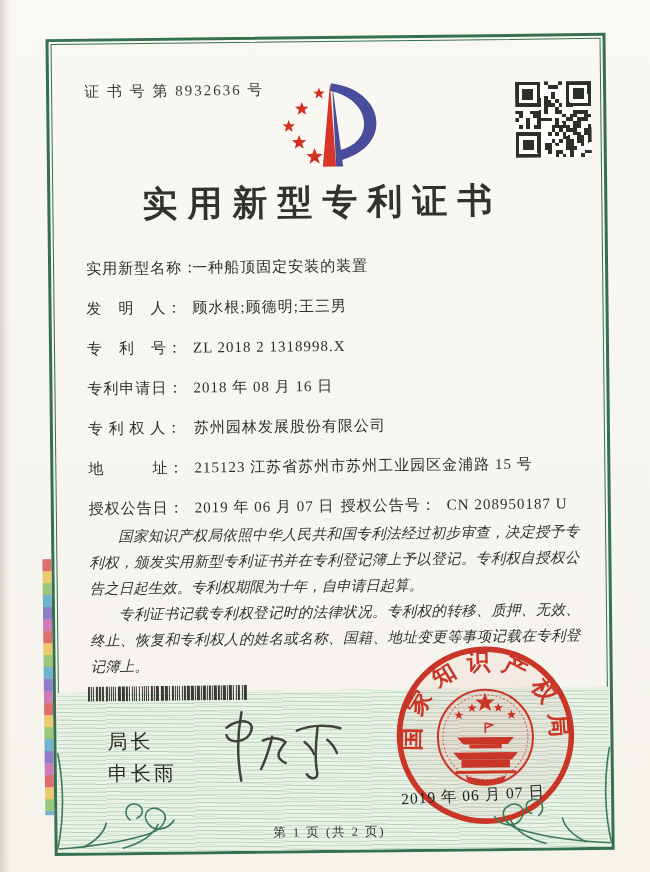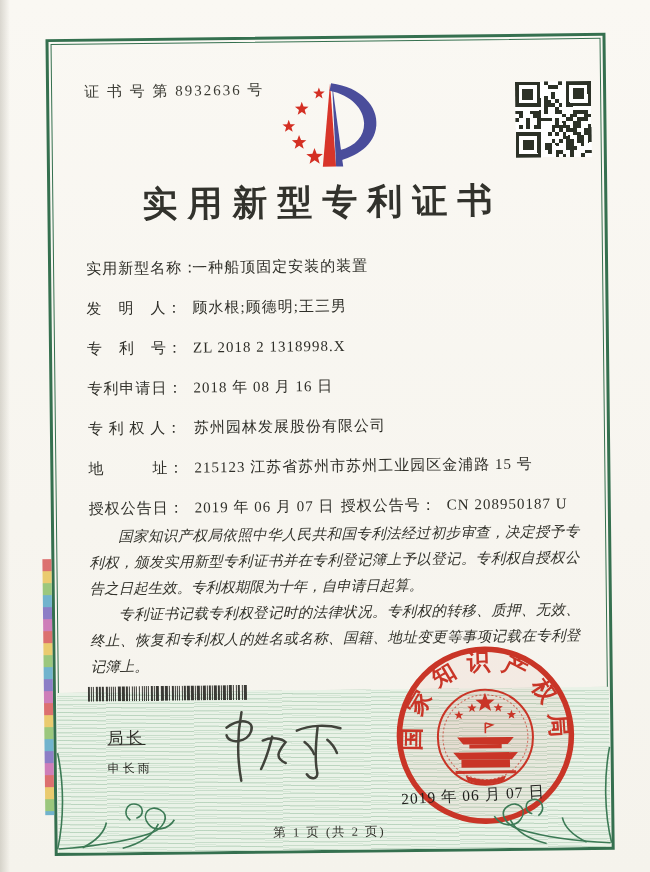--- a/index.html
+++ b/index.html
@@ -21,22 +21,22 @@
     letter-spacing:10px;font-weight:600;color:#32322c;}
   .fields{position:absolute;left:88px;top:254px;display:flex;flex-direction:column;gap:16px;}
   .field-row{font-size:15px;color:#2f2f29;line-height:24px;white-space:nowrap;}
   .f-label{display:inline-block;width:106px;letter-spacing:1px;}
   .f-value{letter-spacing:1px;}
   .grant-first{display:inline-block;width:252px;}
   .body-text{position:absolute;left:88px;right:72px;top:521px;font-size:14.5px;line-height:26px;
     color:#33332c;text-align:justify;font-style:italic;}
   .body-text p{margin:0;text-indent:2em;}
   .barcode{position:absolute;left:85px;top:684px;width:167px;height:15px;}
-  .commissioner-title{position:absolute;left:104px;top:726px;font-size:16px;letter-spacing:3px;color:#2c2c26;text-decoration:underline;}
-  .commissioner-name{position:absolute;left:104px;top:758px;font-size:12px;letter-spacing:3px;color:#2c2c26;}
+  .commissioner-title{position:absolute;left:104px;top:726px;font-size:20px;letter-spacing:3px;color:#2c2c26;}
+  .commissioner-name{position:absolute;left:104px;top:758px;font-size:20px;letter-spacing:3px;color:#2c2c26;}
   .signature{position:absolute;left:208px;top:698px;width:150px;height:95px;}
   .seal{position:absolute;left:391px;top:646px;width:182px;height:182px;}
   .seal-date{position:absolute;left:397px;top:787px;font-size:15.5px;letter-spacing:1px;color:#1f1f1c;
     transform:rotate(-2.5deg);}
   .page-info{position:absolute;left:0;right:0;top:824px;text-align:center;font-size:12.5px;
     letter-spacing:2px;color:#33332c;}
   .rainbow-strip{position:absolute;left:41px;top:556px;width:9px;height:256px;opacity:.85;
     filter:blur(.4px);
     background:repeating-linear-gradient(180deg,#d85a5a 0 12px,#e8c45a 12px 24px,#8cc06a 24px 36px,
       #5aa8c8 36px 48px,#7a6ac0 48px 60px,#c86ab0 60px 72px);}

